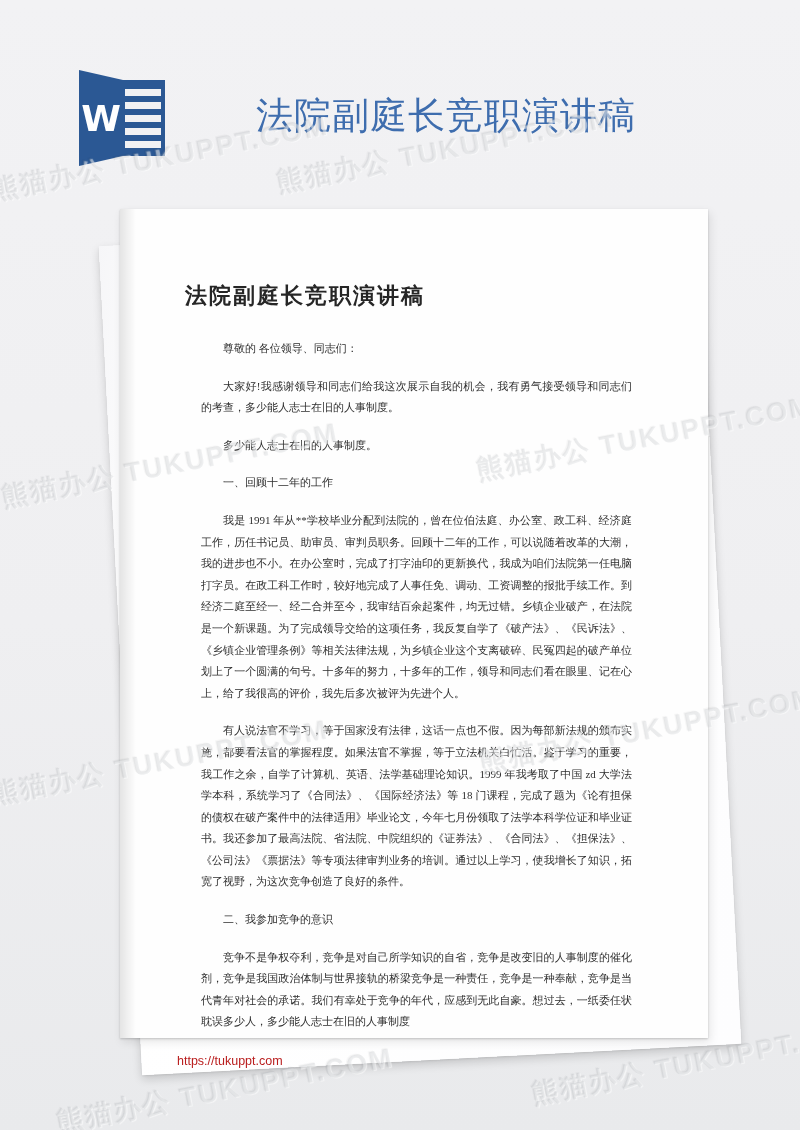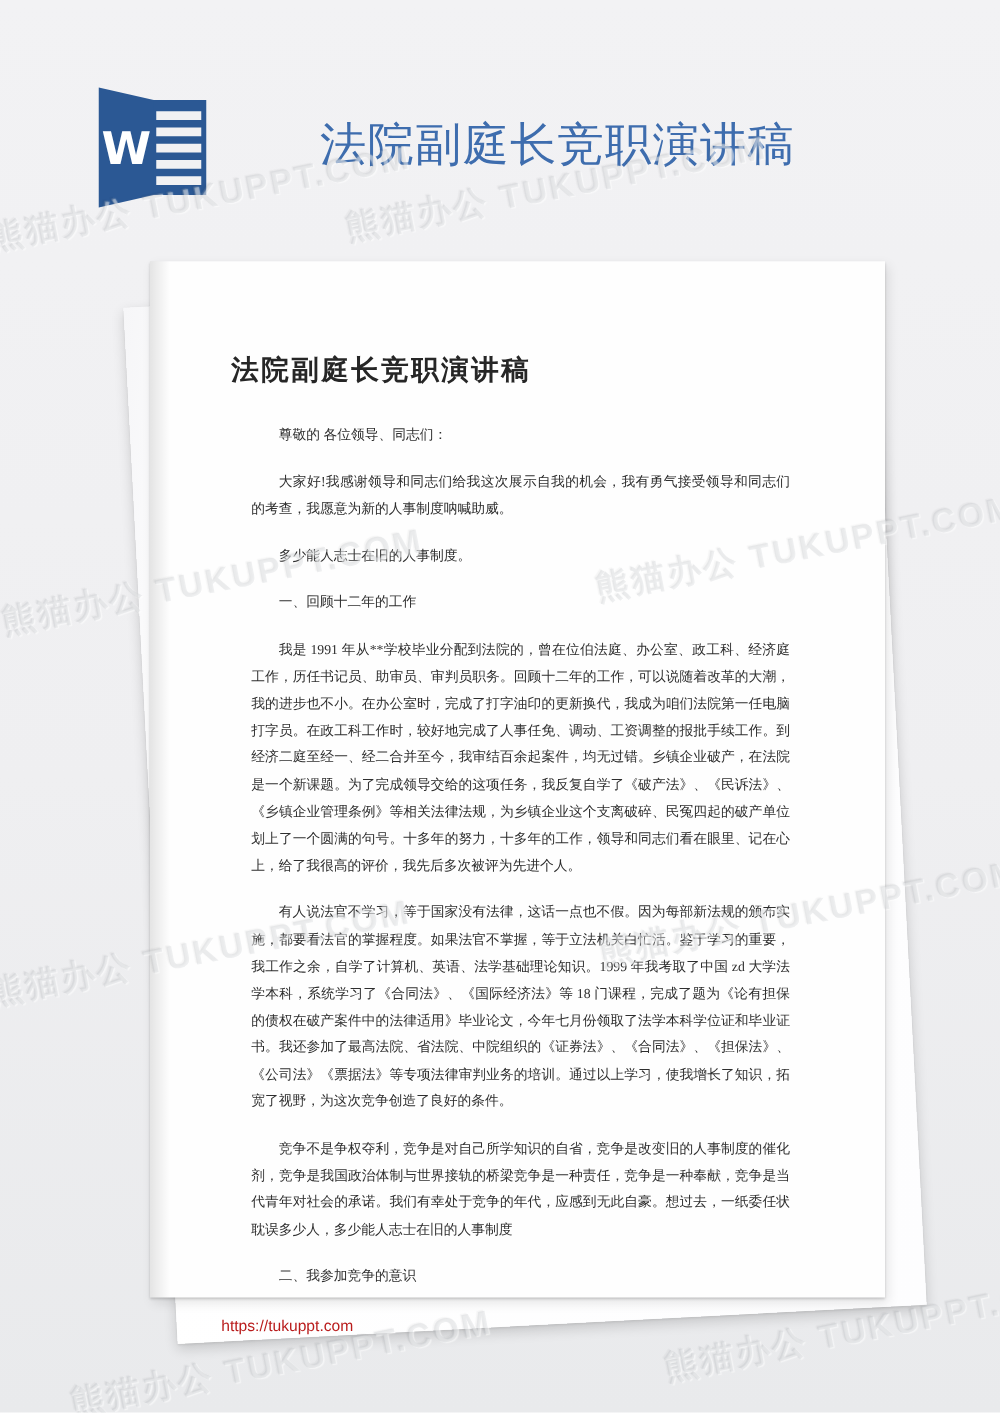--- a/index.html
+++ b/index.html
@@ -86,27 +86,27 @@
     </svg>
     <div class="header-title">法院副庭长竞职演讲稿</div>
   </div>
 
   <div class="sheet-back"></div>
 
   <div class="doc-page">
     <h1 class="doc-title">法院副庭长竞职演讲稿</h1>
     <div class="doc-body">
         <p>尊敬的 各位领导、同志们：</p>
-        <p>大家好!我感谢领导和同志们给我这次展示自我的机会，我有勇气接受领导和同志们的考查，我愿意为新的人事制度呐喊助威。</p>
+        <p>大家好!我感谢领导和同志们给我这次展示自我的机会，我有勇气接受领导和同志们的考查，多少能人志士在旧的人事制度。</p>
         <p>多少能人志士在旧的人事制度。</p>
         <p>一、回顾十二年的工作</p>
         <p>我是 1991 年从**学校毕业分配到法院的，曾在位伯法庭、办公室、政工科、经济庭工作，历任书记员、助审员、审判员职务。回顾十二年的工作，可以说随着改革的大潮，我的进步也不小。在办公室时，完成了打字油印的更新换代，我成为咱们法院第一任电脑打字员。在政工科工作时，较好地完成了人事任免、调动、工资调整的报批手续工作。到经济二庭至经一、经二合并至今，我审结百余起案件，均无过错。乡镇企业破产，在法院是一个新课题。为了完成领导交给的这项任务，我反复自学了《破产法》、《民诉法》、《乡镇企业管理条例》等相关法律法规，为乡镇企业这个支离破碎、民冤四起的破产单位划上了一个圆满的句号。十多年的努力，十多年的工作，领导和同志们看在眼里、记在心上，给了我很高的评价，我先后多次被评为先进个人。</p>
         <p>有人说法官不学习，等于国家没有法律，这话一点也不假。因为每部新法规的颁布实施，都要看法官的掌握程度。如果法官不掌握，等于立法机关白忙活。鉴于学习的重要，我工作之余，自学了计算机、英语、法学基础理论知识。1999 年我考取了中国 zd 大学法学本科，系统学习了《合同法》、《国际经济法》等 18 门课程，完成了题为《论有担保的债权在破产案件中的法律适用》毕业论文，今年七月份领取了法学本科学位证和毕业证书。我还参加了最高法院、省法院、中院组织的《证券法》、《合同法》、《担保法》、《公司法》《票据法》等专项法律审判业务的培训。通过以上学习，使我增长了知识，拓宽了视野，为这次竞争创造了良好的条件。</p>
+        <p>二、我参加竞争的意识</p>
         <p>竞争不是争权夺利，竞争是对自己所学知识的自省，竞争是改变旧的人事制度的催化剂，竞争是我国政治体制与世界接轨的桥梁竞争是一种责任，竞争是一种奉献，竞争是当代青年对社会的承诺。我们有幸处于竞争的年代，应感到无此自豪。想过去，一纸委任状耽误多少人，多少能人志士在旧的人事制度</p>
-        <p>二、我参加竞争的意识</p>
       </div>
     <a class="doc-footer">https://tukuppt.com</a>
   </div>
 
   <div class="wm-layer">
       <span class="wm" style="left: 160px; top: 158px;">熊猫办公 TUKUPPT.COM</span>
       <span class="wm" style="left: 445px; top: 150px;">熊猫办公 TUKUPPT.COM</span>
       <span class="wm" style="left: 170px; top: 465px;">熊猫办公 TUKUPPT.COM</span>
       <span class="wm" style="left: 645px; top: 438px;">熊猫办公 TUKUPPT.COM</span>
       <span class="wm" style="left: 160px; top: 762px;">熊猫办公 TUKUPPT.COM</span>

